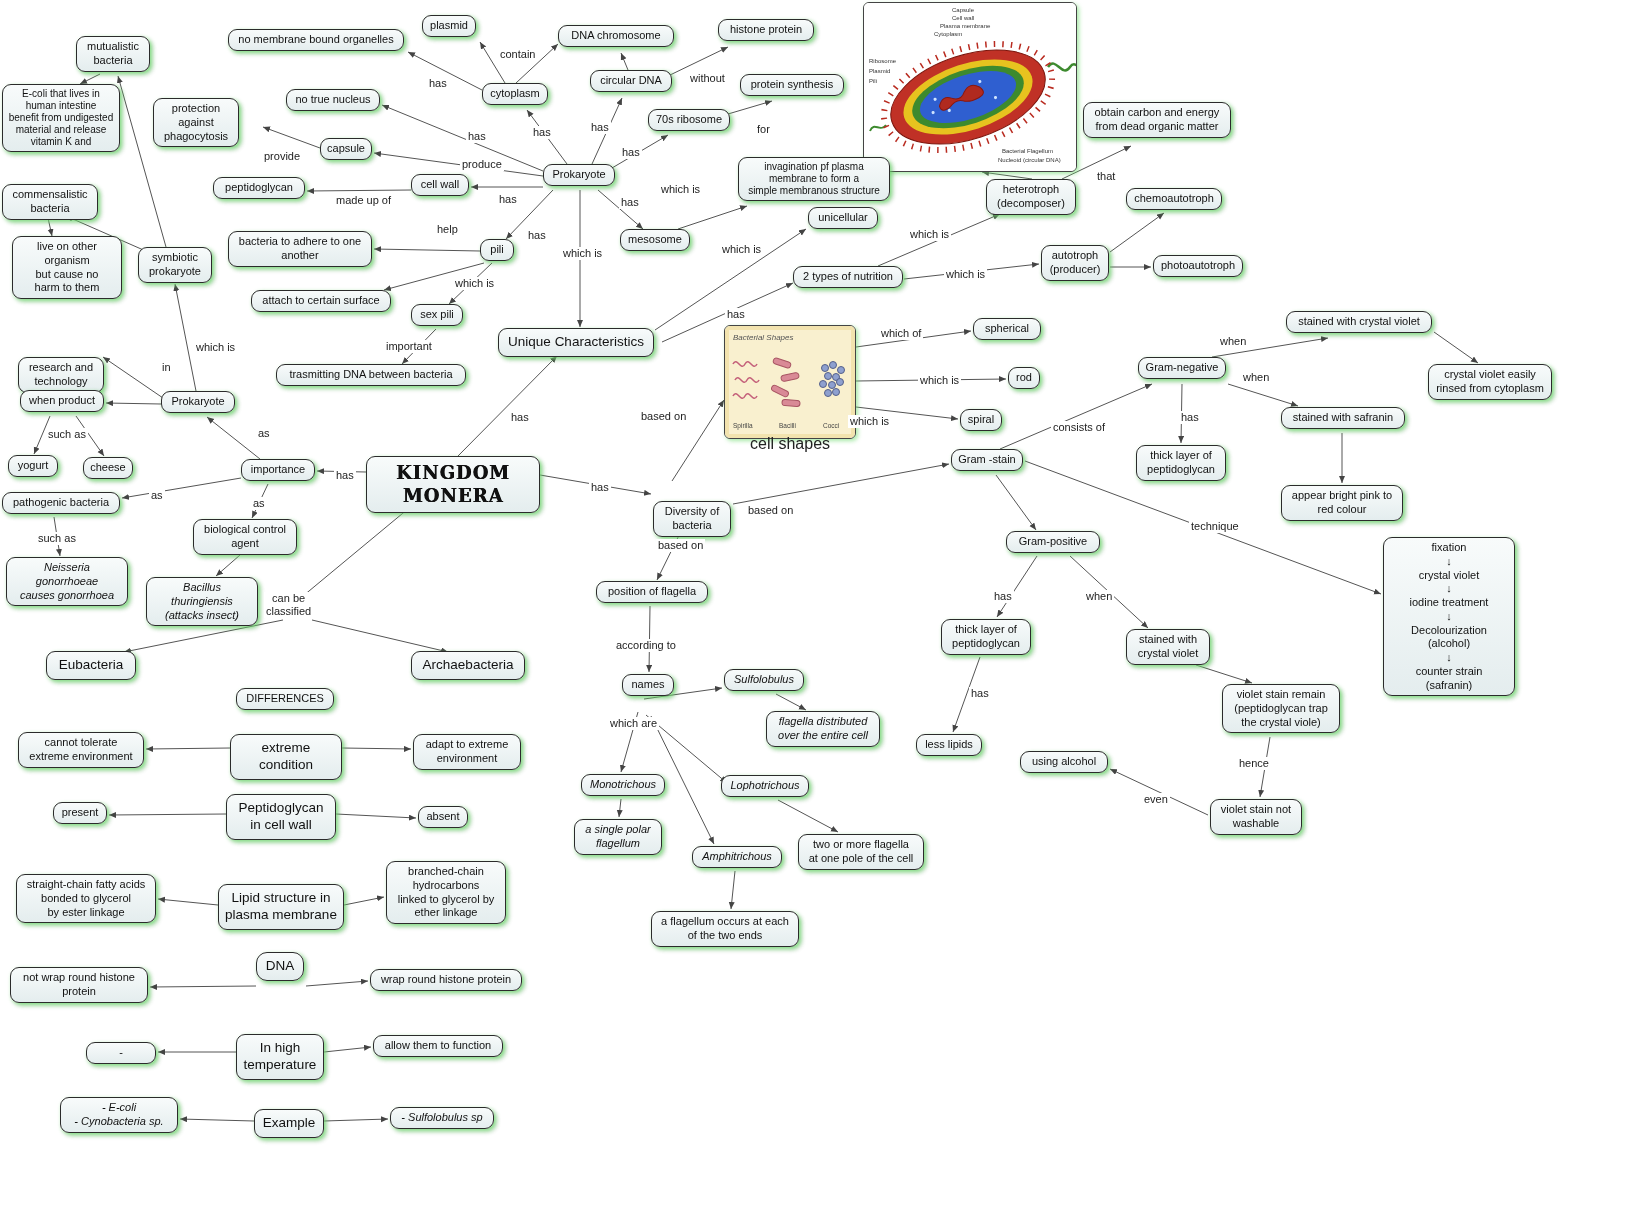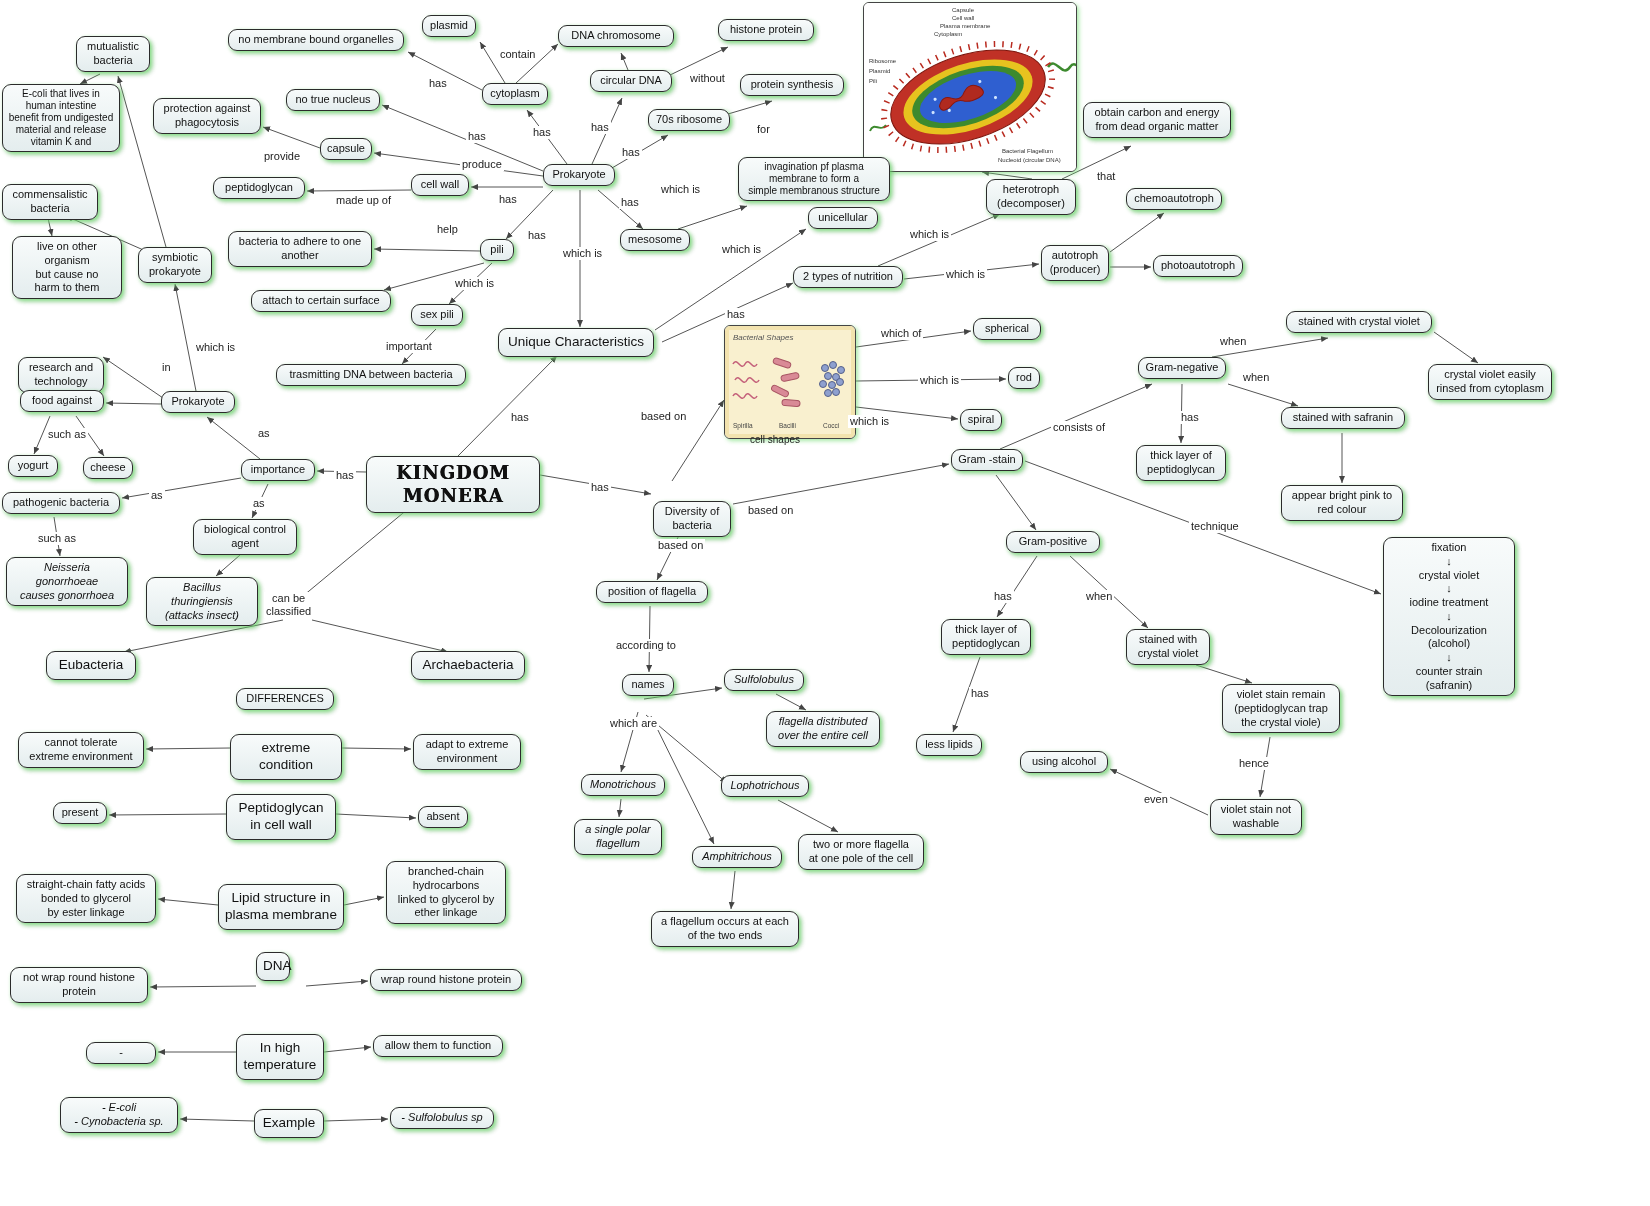--- a/index.html
+++ b/index.html
@@ -12,21 +12,21 @@
         padding:3px 5px;font-size:11px;line-height:1.25;color:#111;
         text-align:center;white-space:pre-line;
         box-shadow:2px 2px 4px rgba(110,220,110,0.85),3px 3px 5px rgba(0,0,0,0.12);}
   .node.sm{font-size:10px;line-height:1.2;}
   .node.big{font-size:13.5px;padding:5px 6px;}
   .node.it{font-style:italic;}
   .node.title{font-family:"DejaVu Serif",serif;font-weight:bold;font-size:18px;
         letter-spacing:1px;padding:5px 8px;text-shadow:0.5px 0 #000;}
   .elabel{position:absolute;font-size:11px;color:#222;background:#fff;
         padding:0 2px;white-space:pre-line;text-align:center;line-height:1.2;}
-  .elabel.caption{font-size:10px;background:transparent;}
+  .elabel.caption{font-size:16px;background:transparent;}
   .imgbox{position:absolute;background:#fff;border:1px solid #444;border-radius:6px;
         overflow:hidden;box-shadow:2px 2px 4px rgba(110,220,110,0.6);}
   svg text{font-family:"Liberation Sans",sans-serif;}
 </style>
 </head>
 <body>
 
 <div id="map">
 
   <svg id="edges">
@@ -203,21 +203,21 @@
 material and release
 vitamin K and</div>
       <div class="node" style="left: 228px; top: 29px; width: 176px;">no membrane bound organelles</div>
       <div class="node" style="left: 422px; top: 15px; width: 54px;">plasmid</div>
       <div class="node" style="left: 558px; top: 25px; width: 116px;">DNA chromosome</div>
       <div class="node" style="left: 718px; top: 19px; width: 96px;">histone protein</div>
       <div class="node" style="left: 590px; top: 70px; width: 82px;">circular DNA</div>
       <div class="node" style="left: 740px; top: 74px; width: 104px;">protein synthesis</div>
       <div class="node" style="left: 482px; top: 83px; width: 66px;">cytoplasm</div>
       <div class="node" style="left: 286px; top: 89px; width: 94px;">no true nucleus</div>
-      <div class="node" style="left: 153px; top: 98px; width: 108px;">protection against
+      <div class="node" style="left: 153px; top: 98px; width: 86px;">protection against
 phagocytosis</div>
       <div class="node" style="left: 648px; top: 109px; width: 82px;">70s ribosome</div>
       <div class="node" style="left: 320px; top: 138px; width: 52px;">capsule</div>
       <div class="node" style="left: 543px; top: 164px; width: 72px;">Prokaryote</div>
       <div class="node" style="left: 213px; top: 177px; width: 92px;">peptidoglycan</div>
       <div class="node" style="left: 411px; top: 174px; width: 58px;">cell wall</div>
       <div class="node sm" style="left: 738px; top: 157px; width: 152px;">invagination pf plasma
 membrane to form a
 simple membranous structure</div>
       <div class="node" style="left: 986px; top: 179px; width: 90px;">heterotroph
@@ -248,21 +248,21 @@
       <div class="node" style="left: 1286px; top: 311px; width: 146px;">stained with crystal violet</div>
       <div class="node" style="left: 18px; top: 329px; width: 86px; margin-top: 28px;">research and
 technology</div>
       <div class="node" style="left: 276px; top: 364px; width: 190px;">trasmitting DNA between bacteria</div>
       <div class="node" style="left: 973px; top: 318px; width: 68px;">spherical</div>
       <div class="node" style="left: 1428px; top: 364px; width: 124px;">crystal violet easily
 rinsed from cytoplasm</div>
       <div class="node" style="left: 1138px; top: 357px; width: 88px;">Gram-negative</div>
       <div class="node" style="left: 1008px; top: 367px; width: 32px;">rod</div>
       <div class="node" style="left: 161px; top: 391px; width: 74px;">Prokaryote</div>
-      <div class="node" style="left: 20px; top: 390px; width: 84px;">food against</div>
+      <div class="node" style="left: 20px; top: 390px; width: 84px;">when product</div>
       <div class="node" style="left: 960px; top: 409px; width: 42px;">spiral</div>
       <div class="node" style="left: 1281px; top: 407px; width: 124px;">stained with safranin</div>
       <div class="node" style="left: 1136px; top: 445px; width: 90px;">thick layer of
 peptidoglycan</div>
       <div class="node" style="left: 951px; top: 449px; width: 72px;">Gram -stain</div>
       <div class="node" style="left: 8px; top: 455px; width: 50px;">yogurt</div>
       <div class="node" style="left: 83px; top: 457px; width: 50px;">cheese</div>
       <div class="node" style="left: 241px; top: 459px; width: 74px;">importance</div>
       <div class="node title" style="left: 366px; top: 456px; width: 174px;">KINGDOM MONERA</div>
       <div class="node" style="left: 653px; top: 501px; width: 78px;">Diversity of
@@ -329,21 +329,21 @@
       <div class="node big" style="left: 218px; top: 884px; width: 126px;">Lipid structure in
 plasma membrane</div>
       <div class="node" style="left: 386px; top: 861px; width: 120px;">branched-chain
 hydrocarbons
 linked to glycerol by
 ether linkage</div>
       <div class="node" style="left: 651px; top: 911px; width: 148px;">a flagellum occurs at each
 of the two ends</div>
       <div class="node" style="left: 10px; top: 967px; width: 138px;">not wrap round histone
 protein</div>
-      <div class="node big" style="left: 256px; top: 952px; width: 34px;">DNA</div>
+      <div class="node big" style="left: 256px; top: 952px; width: 48px; border-radius: 11px;">DNA</div>
       <div class="node" style="left: 370px; top: 969px; width: 152px;">wrap round histone protein</div>
       <div class="node" style="left: 86px; top: 1042px; width: 70px;">-</div>
       <div class="node big" style="left: 236px; top: 1034px; width: 88px;">In high
 temperature</div>
       <div class="node" style="left: 373px; top: 1035px; width: 130px;">allow them to function</div>
       <div class="node it" style="left: 60px; top: 1097px; width: 118px;">- E-coli
 - Cynobacteria sp.</div>
       <div class="node big" style="left: 254px; top: 1109px; width: 70px;">Example</div>
       <div class="node it" style="left: 390px; top: 1107px; width: 104px;">- Sulfolobulus sp</div>
     </div>

